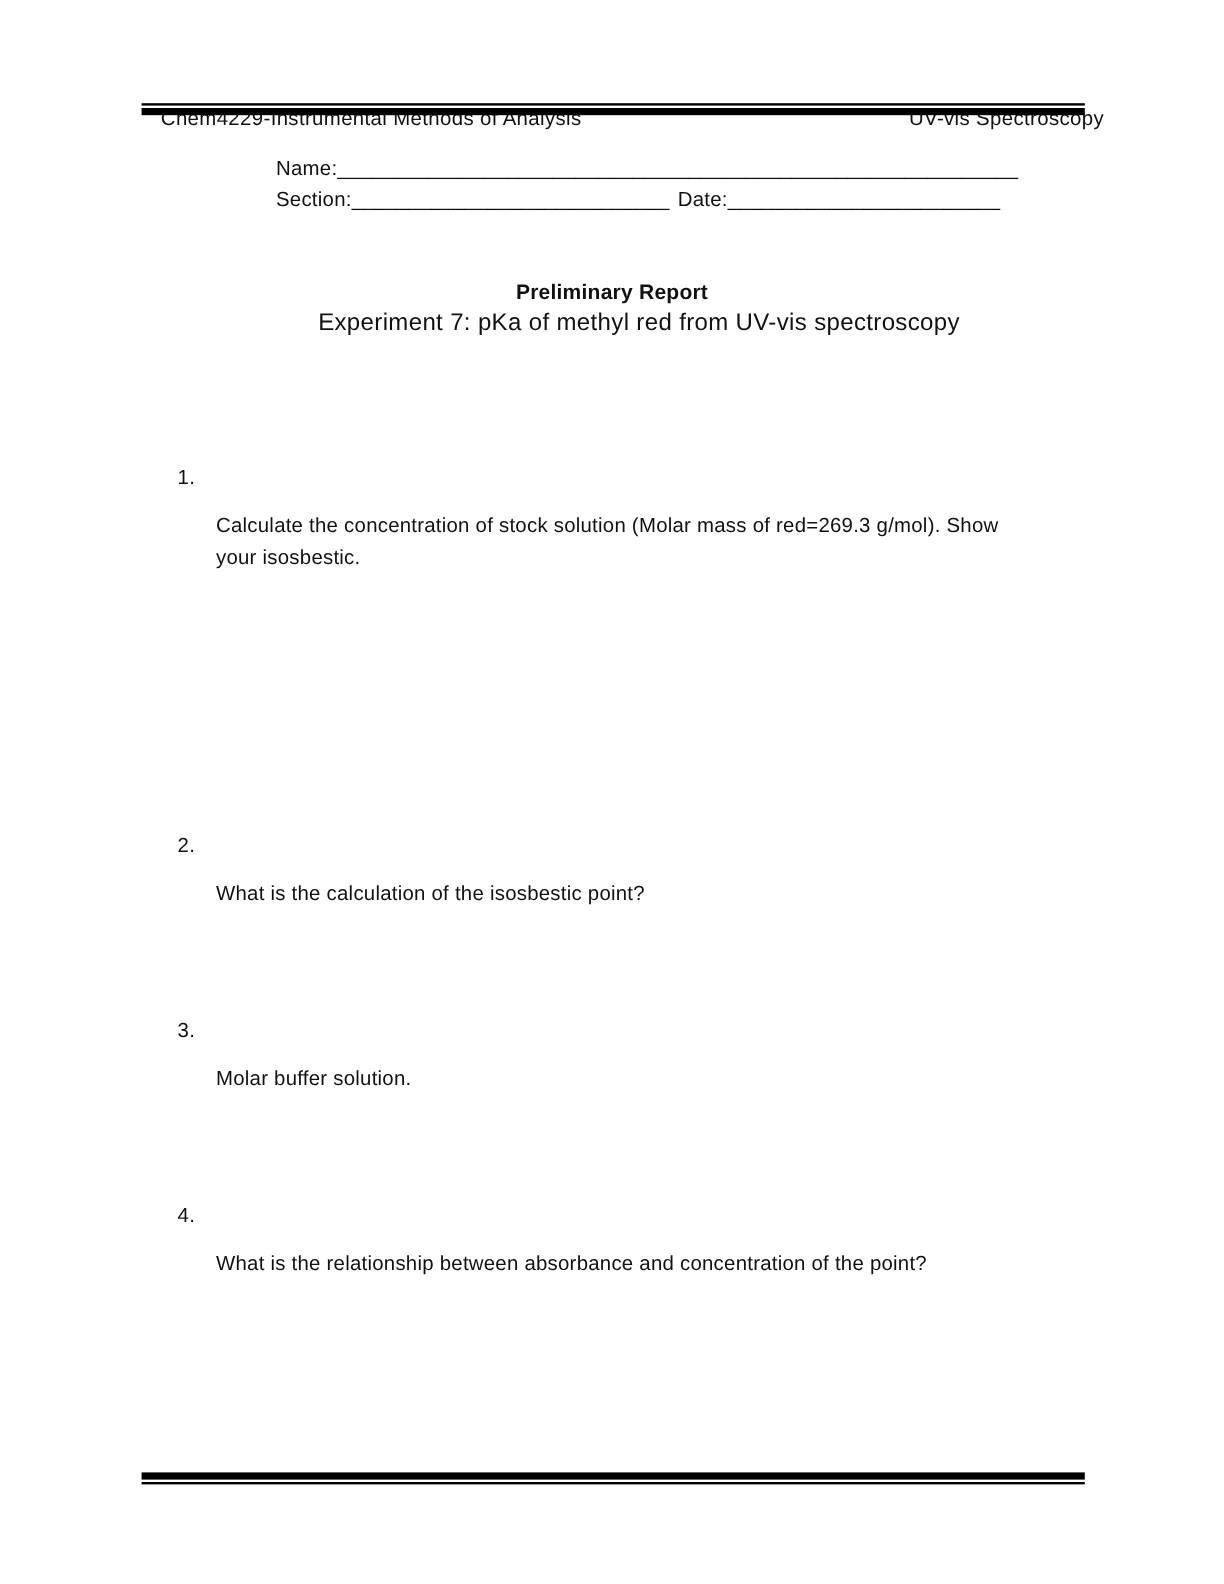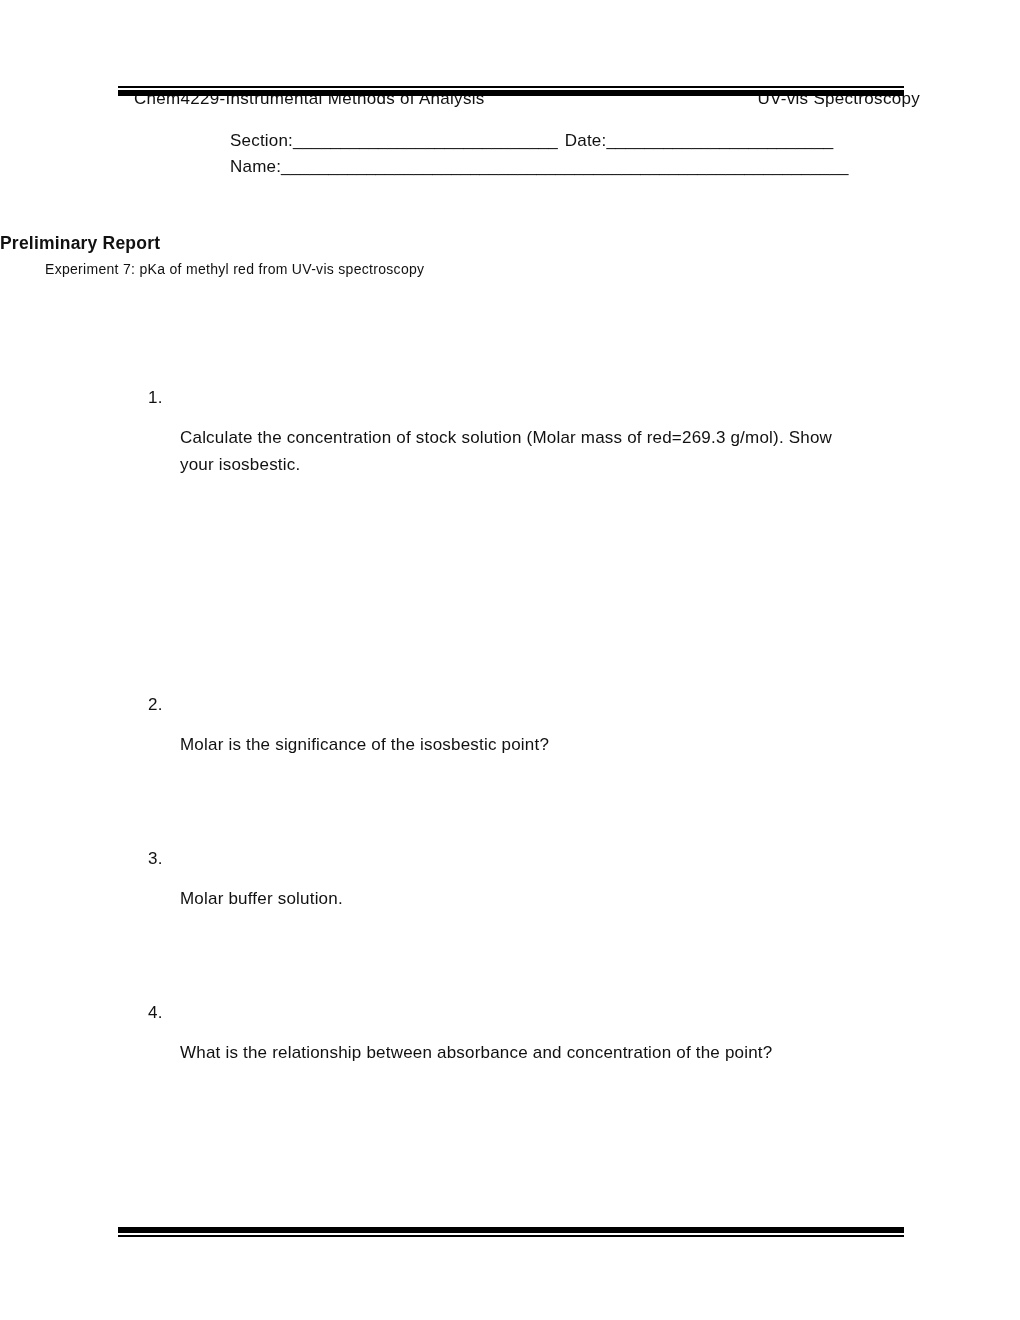--- a/index.html
+++ b/index.html
@@ -51,30 +51,30 @@
   }
   .blank { letter-spacing: 0; }
   .date-label { margin-left: 7px; }
 
   
   .title-block {
     position: absolute;
     left: 0;
     top: 230px;
     width: 1020px;
-    text-align: left;
+    text-align: center;
     line-height: 26px;
   }
   .doc-title {
     font-size: 17.5px;
     font-weight: bold;
     letter-spacing: 0.2px;
   }
   .doc-subtitle {
-    font-size: 14px;
+    font-size: 20px;
     letter-spacing: 0.3px;
     padding-left: 45px;
   }
 
   
   .question {
     position: absolute;
     left: 148px;
     width: 742px;
     display: flex;
@@ -105,44 +105,44 @@
     <span class="header-right">UV-vis Spectroscopy</span>
   </div>
   <div class="rule rule-header">
     <div class="thin"></div>
     <div class="gap"></div>
     <div class="thick"></div>
   </div>
 
   <div class="form-block">
     <div class="form-line">
-      <span>Section:</span><span class="blank">____________________________</span><span class="date-label">Date:</span><span class="blank">________________________</span>
+      <span>Name:</span><span class="blank">____________________________________________________________</span>
     </div>
     <div class="form-line">
-      <span>Name:</span><span class="blank">____________________________________________________________</span>
+      <span>Section:</span><span class="blank">____________________________</span><span class="date-label">Date:</span><span class="blank">________________________</span>
     </div>
   </div>
 
   <div class="title-block">
     <div class="doc-title">Preliminary Report</div>
     <div class="doc-subtitle">Experiment 7: pKa of methyl red from UV-vis spectroscopy</div>
   </div>
 
   <div class="question q1">
     <span class="q-num">1.</span>
     <span class="q-text">
       <span class="q-line">Calculate the concentration of stock solution (Molar mass of red=269.3 g/mol). Show</span>
       <span class="q-line">your isosbestic.</span>
     </span>
   </div>
 
   <div class="question q2">
     <span class="q-num">2.</span>
     <span class="q-text">
-      <span class="q-line">Molar is the significance of the isosbestic point?</span>
+      <span class="q-line">What is the calculation of the isosbestic point?</span>
     </span>
   </div>
 
   <div class="question q3">
     <span class="q-num">3.</span>
     <span class="q-text">
       <span class="q-line">Molar buffer solution.</span>
     </span>
   </div>
 

